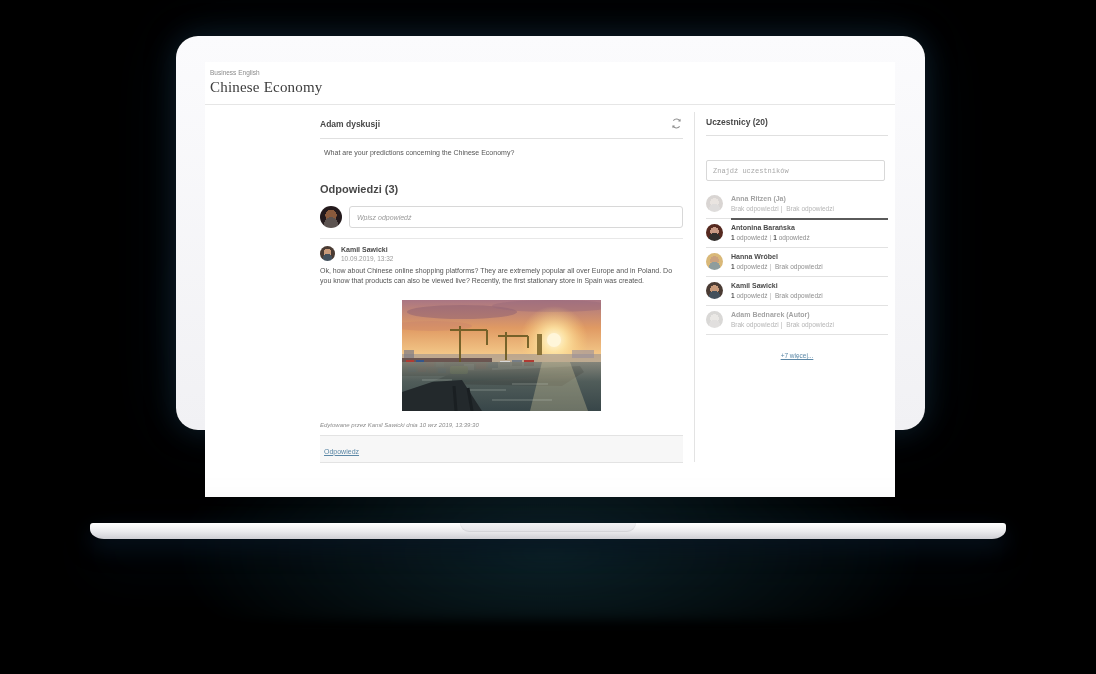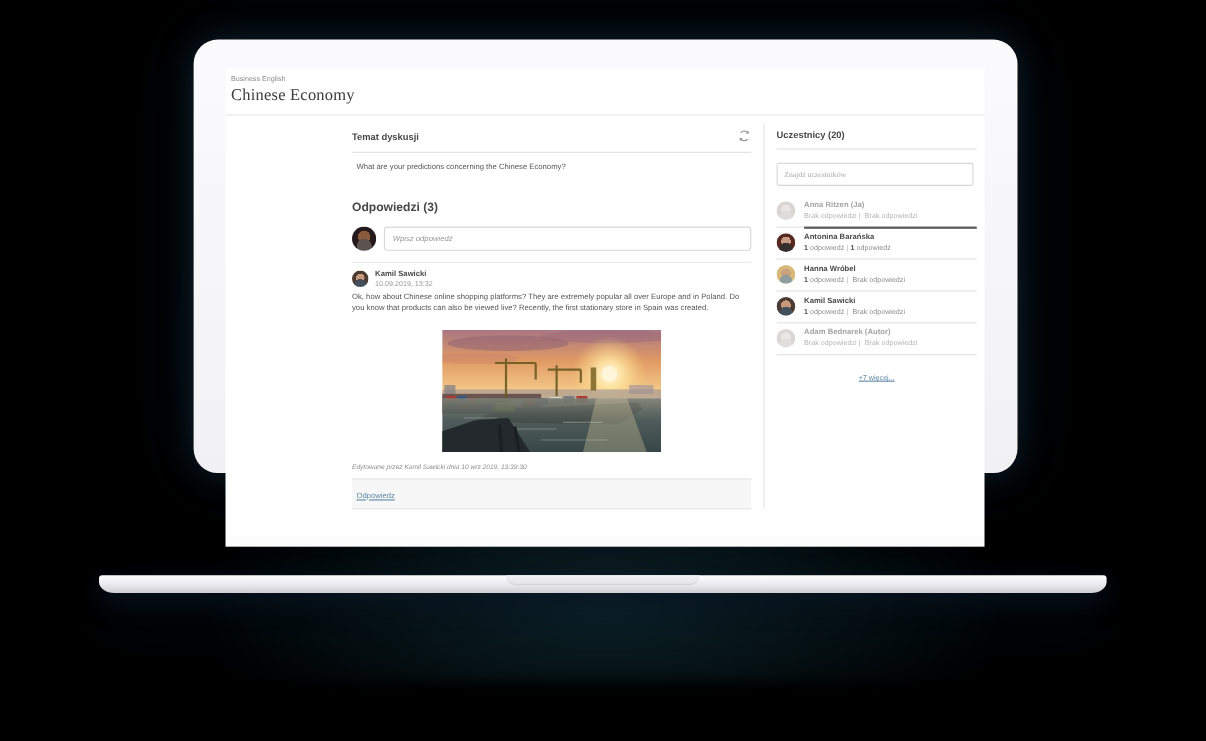--- a/index.html
+++ b/index.html
@@ -65,23 +65,23 @@
   .c-name { font-size:7px; font-weight:bold; color:#4a4a4a; }
   .c-date { font-size:6.5px; color:#9a9a9a; margin-top:2px; }
   .c-body { font-size:7px; color:#555; line-height:1.4; margin-top:4px; }
   .c-image { display:block; width:199px; height:111px; margin:14px auto 0; }
   .edited { font-size:6px; font-style:italic; color:#8d8d8d; margin-top:11px; }
   .reply-bar { margin-top:7px; background:#f7f7f7; border-top:1px solid #e3e3e3;
                border-bottom:1px solid #e3e3e3; padding:4px 4px; }
   .link { font-size:7px; color:#5b87a6; text-decoration:underline; cursor:pointer; }
 
   
-  .search-input { width:179px; height:21px; margin-top:12px; border:1px solid #d8d8d8;
+  .search-input { width:179px; height:21px; margin-top:24px; border:1px solid #d8d8d8;
                   border-radius:2px; font-size:7px; color:#555; padding:0 6px;
-                  font-family:Liberation Serif, serif; outline:none; }
+                  font-family:Liberation Mono, monospace; outline:none; }
   .search-input::placeholder { color:#a8a8a8; }
   .p-list { margin-top:9px; }
   .p-row { display:flex; align-items:center; gap:8px; padding:5px 0 6px 0;
            border-bottom:1px solid #e2e2e2; position:relative; }
   .p-name { font-size:7px; font-weight:bold; color:#4a4a4a; }
   .p-stats { font-size:6.5px; color:#8e8e8e; margin-top:2.5px; }
   .p-stats b { color:#555; }
   .p-sep { color:#b5b5b5; padding:0 2px; }
   .p-row.muted .p-name { color:#a3a3a3; }
   .p-row.muted .p-stats, .p-row.muted .p-stats b { color:#b5b5b5; }
@@ -122,21 +122,21 @@
 
       <div class="app-header">
         <div class="breadcrumb">Business English</div>
         <div class="page-title">Chinese Economy</div>
       </div>
 
       <div class="main">
 
         <div class="left-col">
           <div class="panel-head">
-            <span class="panel-title">Temat dyskusji</span>
+            <span class="panel-title">Adam dyskusji</span>
             <svg class="refresh" viewBox="0 0 16 16">
               <path d="M12.6 5.2 A5.2 5.2 0 0 0 4.1 4.4" fill="none" stroke="#8f8f8f" stroke-width="1.3"></path>
               <path d="M3.4 10.8 A5.2 5.2 0 0 0 11.9 11.6" fill="none" stroke="#8f8f8f" stroke-width="1.3"></path>
               <path d="M12.9 2.2 L12.9 5.6 L9.6 5.2 Z" fill="#8f8f8f"></path>
               <path d="M3.1 13.8 L3.1 10.4 L6.4 10.8 Z" fill="#8f8f8f"></path>
             </svg>
           </div>
 
           <div class="topic-text">What are your predictions concerning the Chinese Economy?</div>
 

